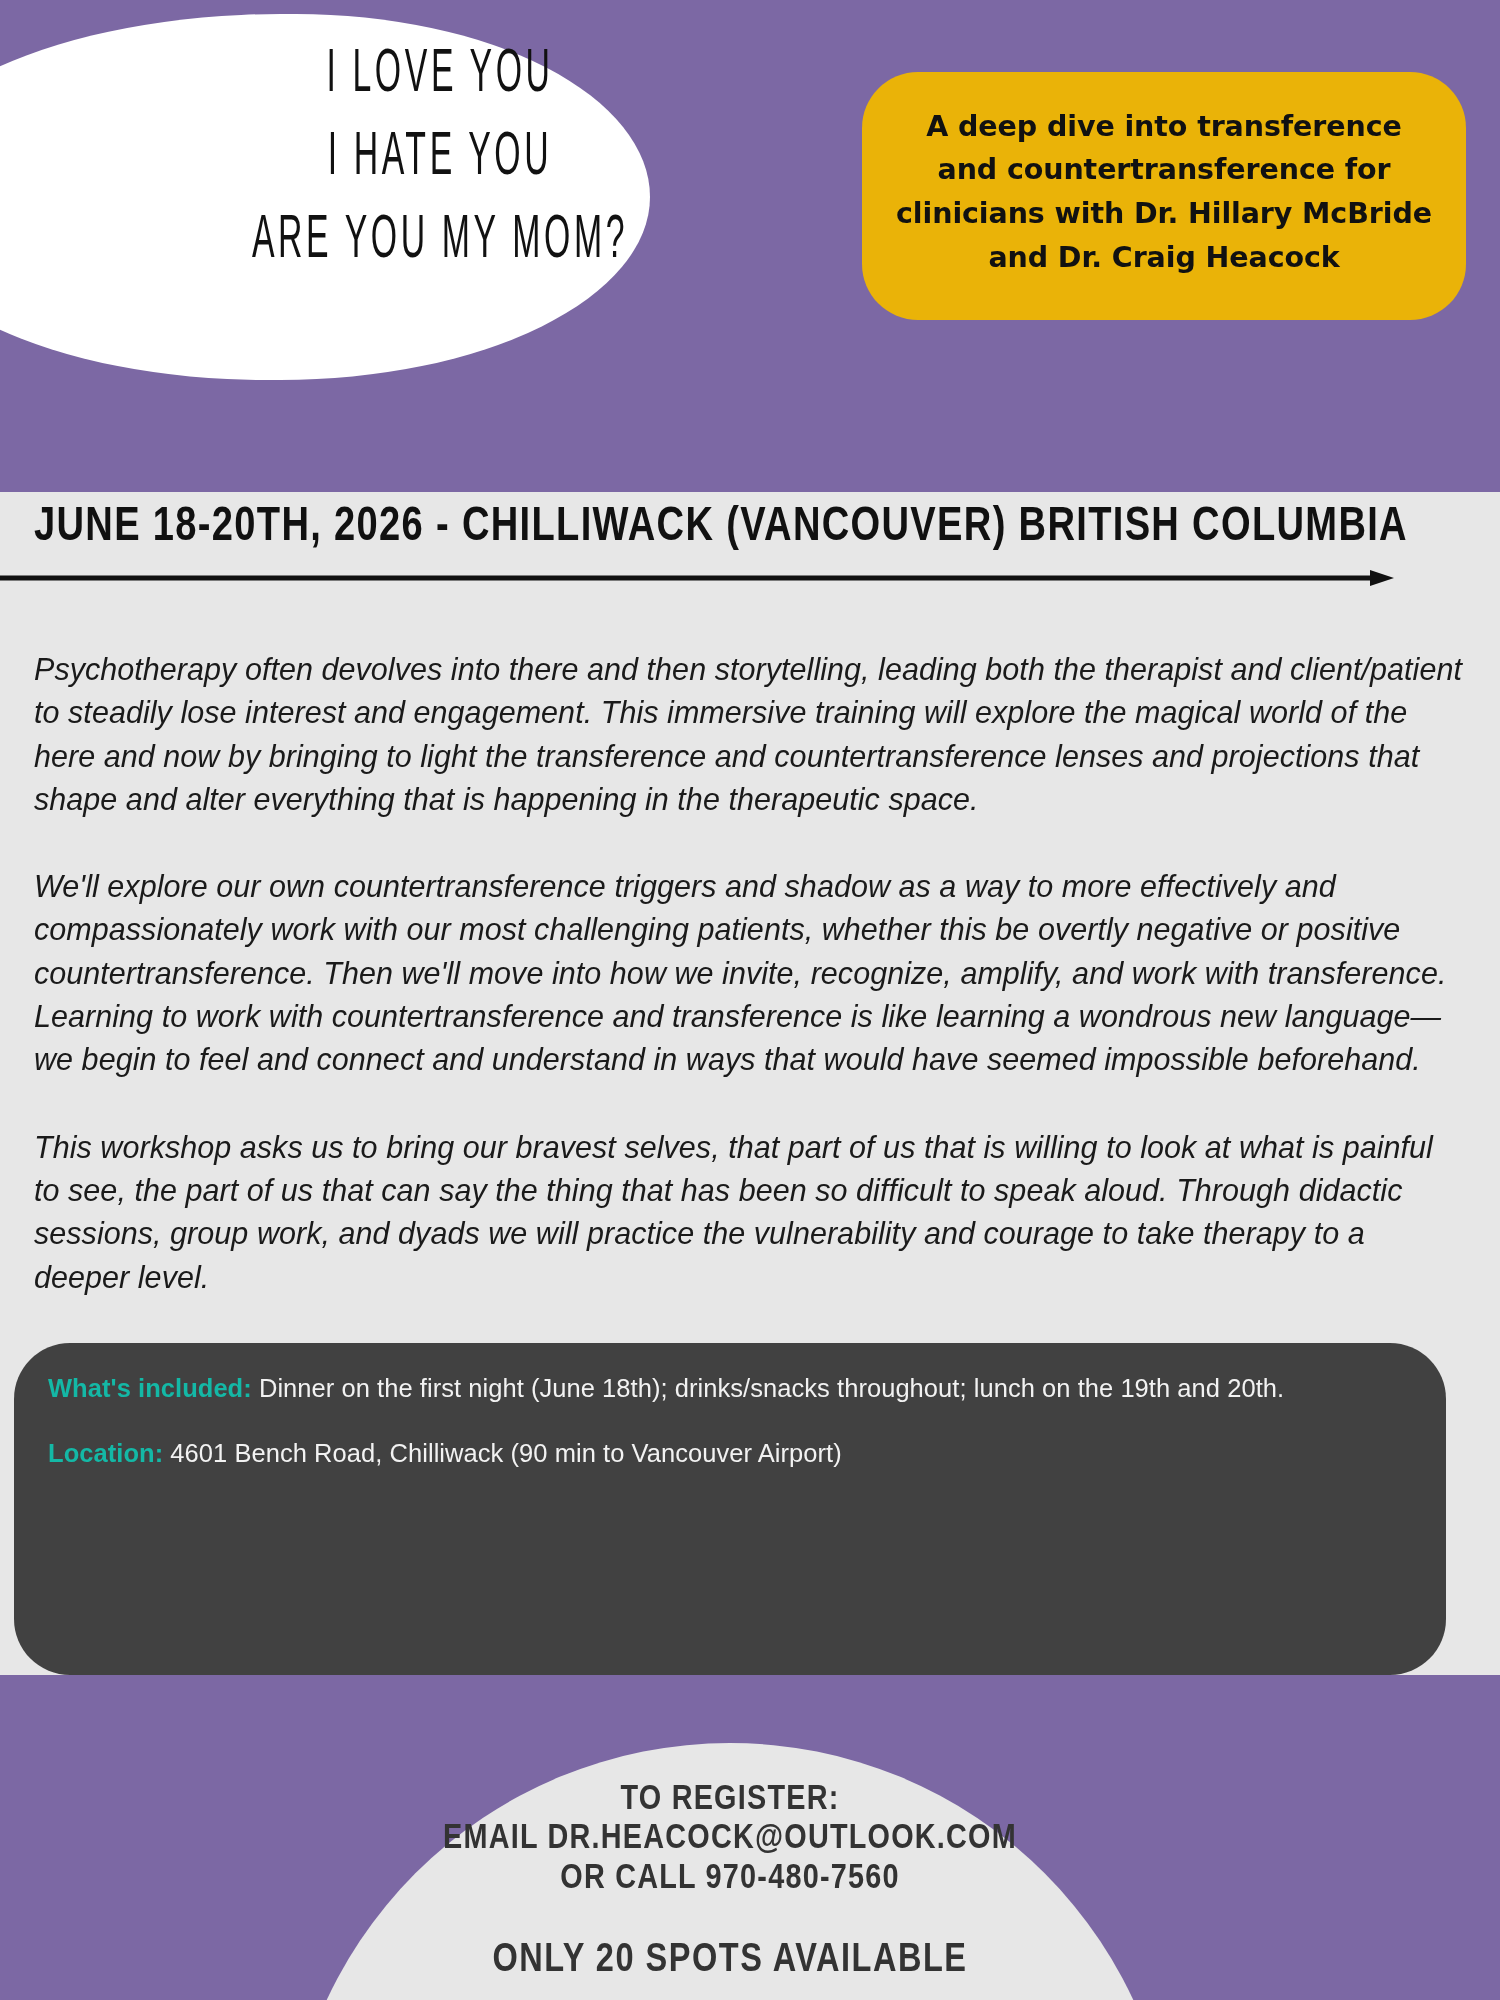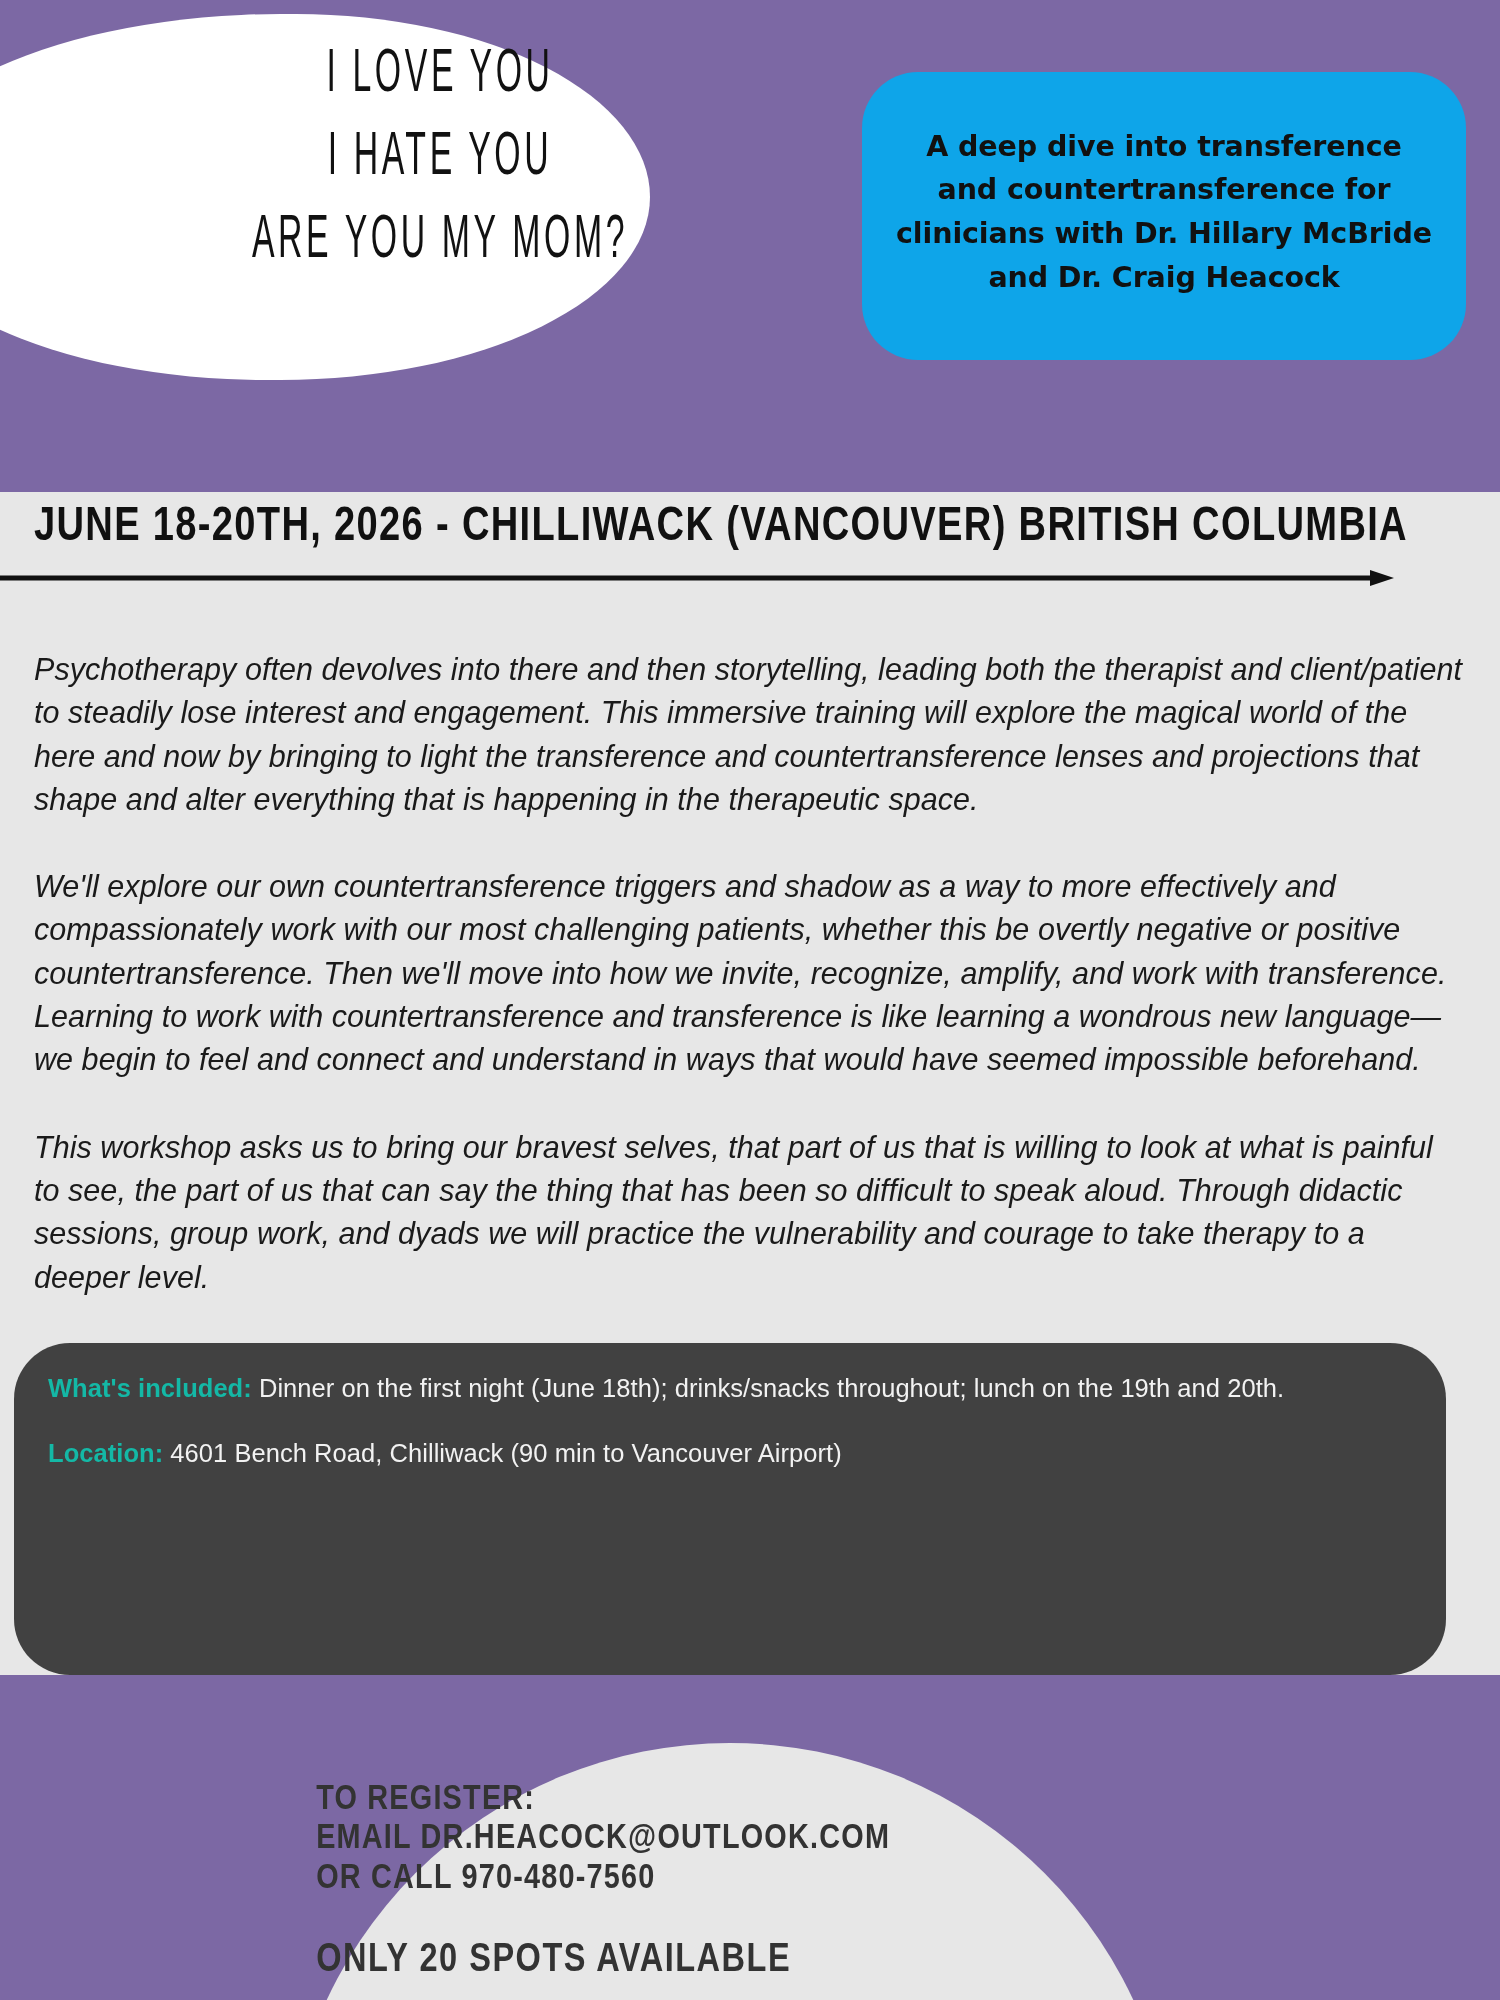--- a/index.html
+++ b/index.html
@@ -69,22 +69,22 @@
     white-space: nowrap;
   }
   .title-line:last-child { margin-bottom: 0; }
 
   
   .subtitle-card {
     position: absolute;
     left: 862px;
     top: 72px;
     width: 604px;
-    height: 288px;
-    background: #0ea5e9;
+    height: 248px;
+    background: #eab308;
     border-radius: 56px;
     display: flex;
     align-items: center;
     justify-content: center;
     box-sizing: border-box;
     padding: 10px 34px 18px 34px;
   }
   .subtitle-text {
     font-family: "DejaVu Sans", sans-serif;
     font-weight: 700;
@@ -187,20 +187,21 @@
     width: 890px;
     height: 520px;
     background: #e7e7e7;
     border-radius: 445px 445px 0 0;
   }
   .footer-inner {
     position: absolute;
     left: 285px;
     top: 100px;
     width: 890px;
+    text-align: center;
   }
   .register-line {
     font-family: "Liberation Sans Narrow", "Liberation Sans", sans-serif;
     font-weight: 700;
     font-size: 31px;
     line-height: 1.27;
     letter-spacing: 1.3px;
     color: #333333;
     margin: 0;
     transform: scaleX(0.93) scaleY(1.14);

